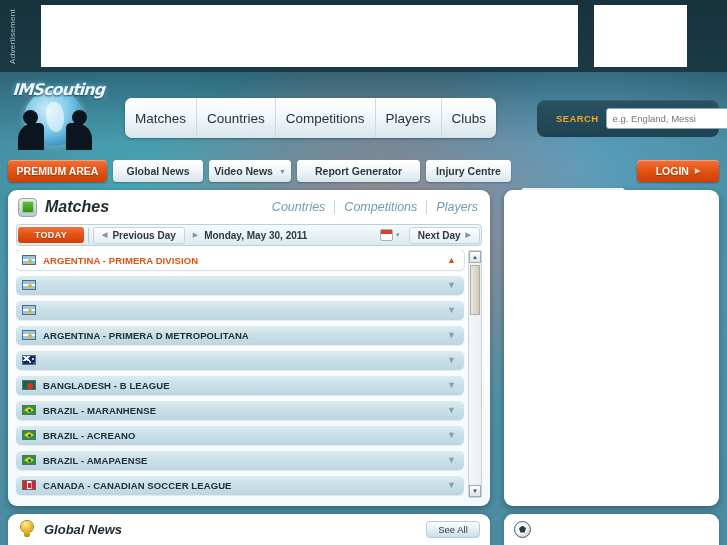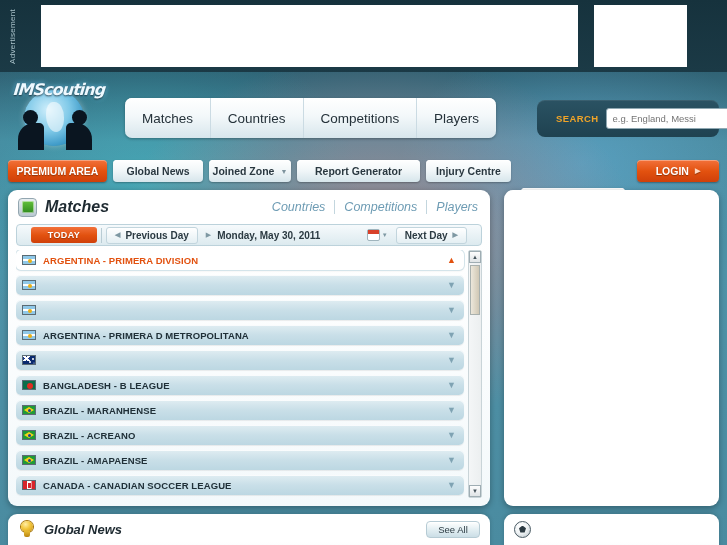--- a/index.html
+++ b/index.html
@@ -174,21 +174,21 @@
     font-size: 12.5px; font-style: italic; color: #6e9cb4; cursor: pointer;
     padding: 0 9px; border-right: 1px solid #c3d6de; line-height: 14px;
   }
   .m-tab:last-child { border-right: none; padding-right: 2px; }
 
   #date-bar {
     position: absolute; left: 8px; top: 34px; width: 466px; height: 22px;
     border-radius: 4px;
     background: linear-gradient(180deg,#f6fafc 0%,#dceaef 100%);
     border: 1px solid #bcd2db;
-    display: flex; align-items: center; padding: 0 14px;
+    display: flex; align-items: center; padding: 0 1px;
   }
   #today-btn {
     width: 66px; height: 16px; border-radius: 3px; cursor: pointer;
     background: linear-gradient(180deg,#f2713a 0%,#e2510f 52%,#cf400a 100%);
     color: #fff; font-size: 9px; font-weight: bold; letter-spacing: .4px;
     display: flex; align-items: center; justify-content: center;
     text-shadow: 0 1px 1px rgba(0,0,0,.3);
   }
   .date-sep { width: 1px; height: 15px; background: #b9ccd4; margin: 0 4px; }
   #prev-day, #next-day {
@@ -392,39 +392,40 @@
       <div class="body"></div>
   </div>
   <div id="logo-wordmark">IMScouting</div>
 </div>
 
 <nav id="main-nav">
   <div class="nav-item">Matches</div>
   <div class="nav-item">Countries</div>
   <div class="nav-item">Competitions</div>
   <div class="nav-item">Players</div>
+  <div class="nav-item">Clubs</div>
 </nav>
 
 <div id="search-panel">
   <span id="search-label">SEARCH</span>
   <div id="search-box">
     <input id="search-input" type="text" placeholder="e.g. England, Messi" style="">
 
   </div>
 </div>
 
 <div id="secondary-nav">
   <div class="sec-btn accent" style="left:8px;width:99px;">
     <span>PREMIUM AREA</span>
   </div>
   <div class="sec-btn light" style="left:113px;width:90px;">
     <span>Global News</span>
   </div>
   <div class="sec-btn light" style="left:209px;width:82px;">
-    <span>Joined Zone</span>
+    <span>Video News</span>
     <span class="sec-caret">▼</span>
   </div>
   <div class="sec-btn light" style="left:297px;width:123px;">
     <span>Report Generator</span>
   </div>
   <div class="sec-btn light" style="left:426px;width:85px;">
     <span>Injury Centre</span>
   </div>
   <div class="sec-btn light" style="left:521px;width:104px;margin-top:28px;">
     <span>Transfer Centre</span>

